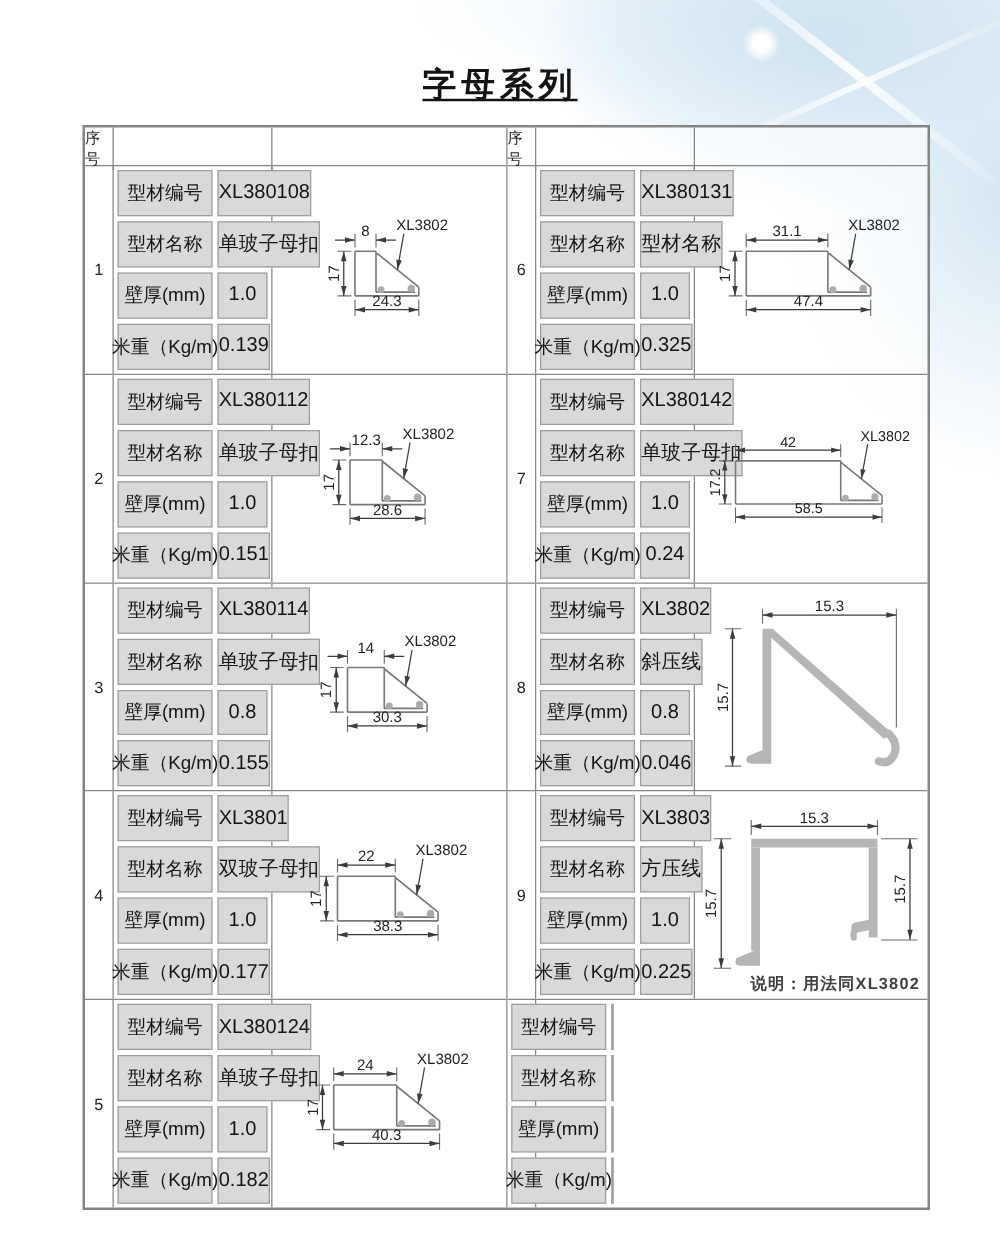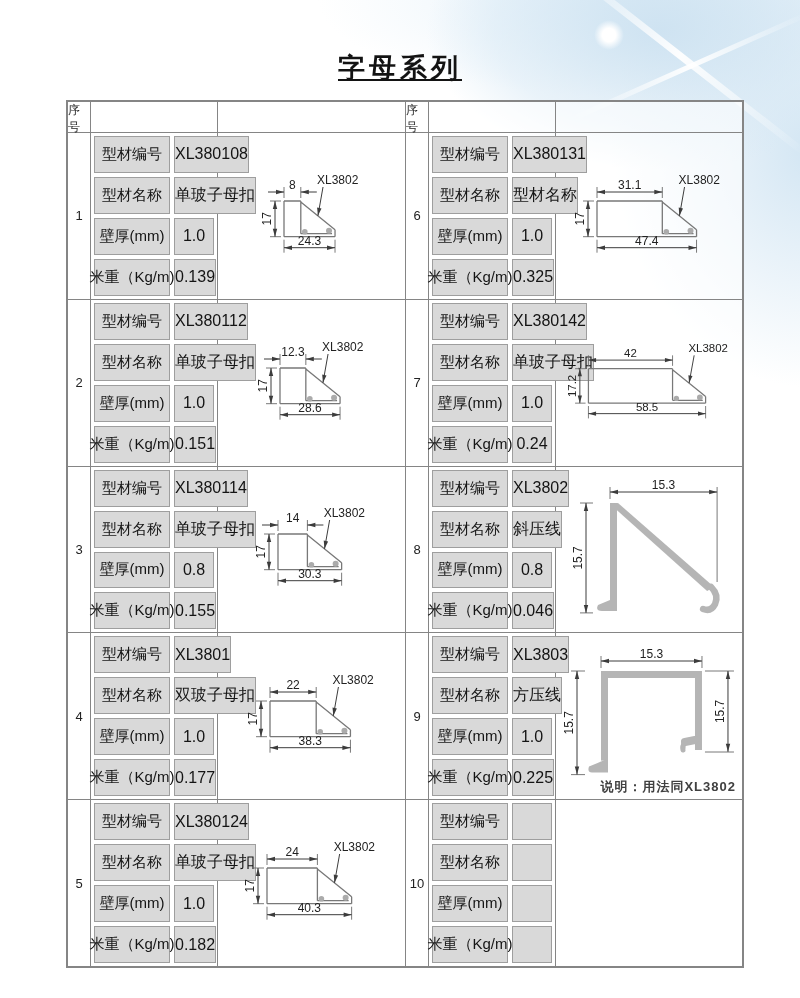--- a/index.html
+++ b/index.html
@@ -542,21 +542,20 @@
                   <polygon points="126.98,80.8236 129.2,72.8 124.8,72.8" fill="#3c3c3c"></polygon>
                   <g transform="translate(122.98,40.4118) rotate(-90)">
                     <text class="dt" text-anchor="middle">15.7</text>
                   </g>
                 </g>
               </svg>
               <div class="note">说明：用法同XL3802</div>
             </div>
           </div>
           <div class="entry">
-            <div class="serial">10</div>
             <div class="fields">
               <div class="frow">
                 <div class="fc lab">型材编号</div>
                 <div class="fc val"></div>
               </div>
               <div class="frow">
                 <div class="fc lab">型材名称</div>
                 <div class="fc val"></div>
               </div>
               <div class="frow">

